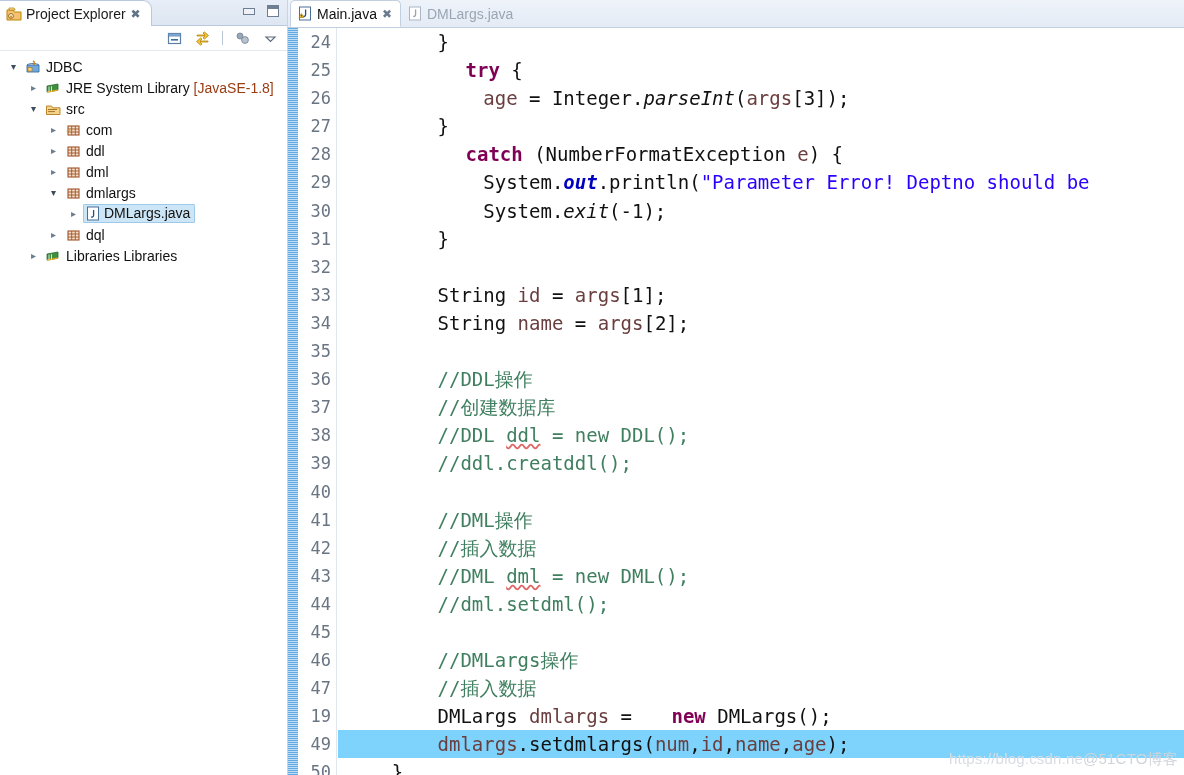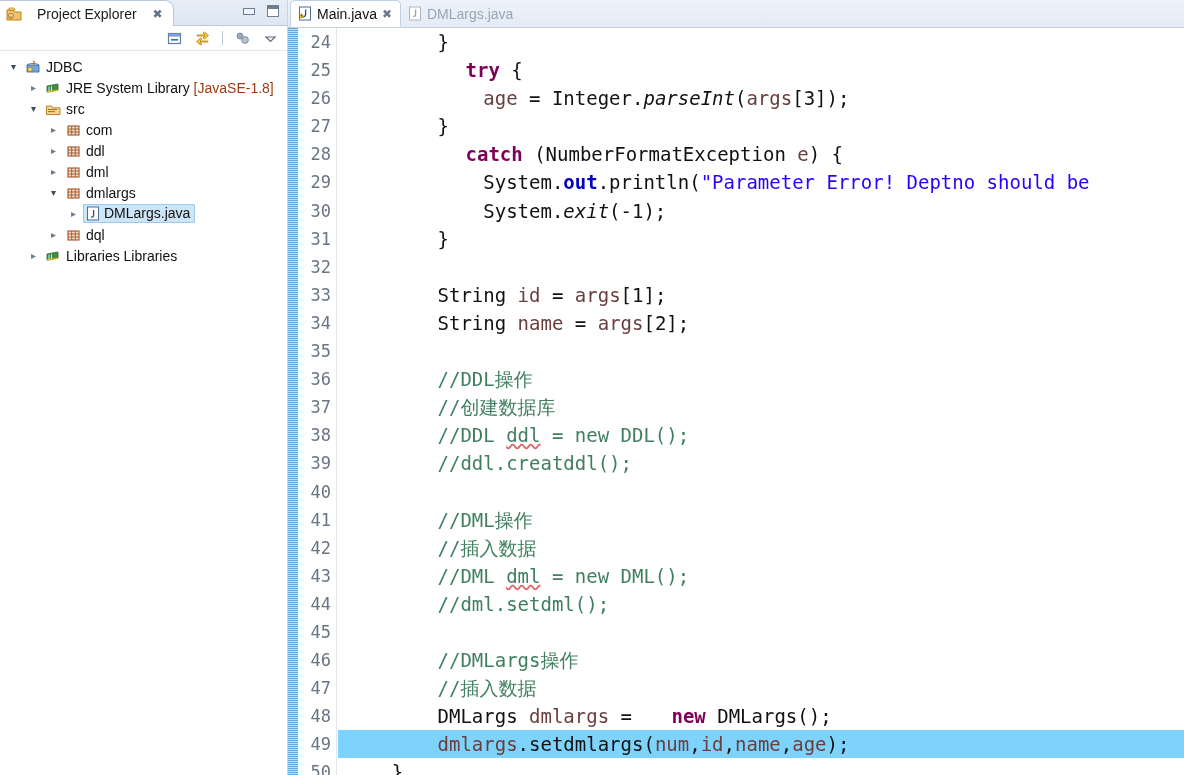--- a/index.html
+++ b/index.html
@@ -30,21 +30,21 @@
     position: relative;
     height: 26px;
     background: linear-gradient(to bottom, #e8eef7 0%, #dde6f2 100%);
     border-bottom: 1px solid #b9c8dc;
   }
   .pe-tab {
     position: absolute;
     left: 0; top: 0;
     height: 26px;
     padding: 0 10px 0 6px;
-    display: flex; align-items: center; gap: 14px;
+    display: flex; align-items: center; gap: 3px;
     background: #ffffff;
     border-top-right-radius: 9px;
     border-right: 1px solid #b9c8dc;
     border-top: 1px solid #b9c8dc;
   }
   .pe-tab-title {
     font-size: 14px;
     color: #1b1b1b;
     white-space: nowrap;
   }
@@ -191,21 +191,21 @@
     padding-left: 8px;
   }
   .cline.cur {
     background: #7dd3fc;
   }
 
   
   .kw   { color: #7f0055; font-weight: bold; margin-left: 28px; }
   .cm   { color: #3f7f5f; }
   .str  { color: #2a00ff; }
-  .fld  { color: #0000c0; font-weight: bold; }
+  .fld  { color: #0000c0; font-weight: bold; font-style: italic; }
   .mth  { color: #111111; font-style: italic; }
   .lv   { color: #6a3e3e; }
   .pl   { color: #111111; }
   .sq   { text-decoration: underline wavy #e06666; text-decoration-skip-ink: none; }
 
   .watermark {
     position: absolute;
     right: 6px; bottom: 6px;
     font-size: 15px;
     color: #d8dce2;
@@ -436,21 +436,24 @@
           <div class="gline">38</div>
           <div class="gline">39</div>
           <div class="gline">40</div>
           <div class="gline">41</div>
           <div class="gline">42</div>
           <div class="gline">43</div>
           <div class="gline">44</div>
           <div class="gline">45</div>
           <div class="gline">46</div>
           <div class="gline">47</div>
-          <div class="gline">48</div>
+          <div class="gline">19</div>
           <div class="gline">49</div>
           <div class="gline">50</div>
         </div>
       <div class="ed-code" id="code"><div class="cline"><span class="pl">        }</span></div><div class="cline"><span class="pl">        </span><span class="kw">try</span><span class="pl"> {</span></div><div class="cline"><span class="pl">            </span><span class="lv">age</span><span class="pl"> = Integer.</span><span class="mth">parseInt</span><span class="pl">(</span><span class="lv">args</span><span class="pl">[3]);</span></div><div class="cline"><span class="pl">        }</span></div><div class="cline"><span class="pl">        </span><span class="kw">catch</span><span class="pl"> (NumberFormatException </span><span class="lv">e</span><span class="pl">) {</span></div><div class="cline"><span class="pl">            System.</span><span class="fld">out</span><span class="pl">.println(</span><span class="str">"Parameter Error! Deptno should be</span></div><div class="cline"><span class="pl">            System.</span><span class="mth">exit</span><span class="pl">(-1);</span></div><div class="cline"><span class="pl">        }</span></div><div class="cline"><span class="pl"></span></div><div class="cline"><span class="pl">        String </span><span class="lv">id</span><span class="pl"> = </span><span class="lv">args</span><span class="pl">[1];</span></div><div class="cline"><span class="pl">        String </span><span class="lv">name</span><span class="pl"> = </span><span class="lv">args</span><span class="pl">[2];</span></div><div class="cline"><span class="pl"></span></div><div class="cline"><span class="cm">        //DDL操作</span></div><div class="cline"><span class="cm">        //创建数据库</span></div><div class="cline"><span class="cm">        //DDL </span><span class="cm sq">ddl</span><span class="cm"> = new DDL();</span></div><div class="cline"><span class="cm">        //ddl.creatddl();</span></div><div class="cline"><span class="pl"></span></div><div class="cline"><span class="cm">        //DML操作</span></div><div class="cline"><span class="cm">        //插入数据</span></div><div class="cline"><span class="cm">        //DML </span><span class="cm sq">dml</span><span class="cm"> = new DML();</span></div><div class="cline"><span class="cm">        //dml.setdml();</span></div><div class="cline"><span class="pl"></span></div><div class="cline"><span class="cm">        //DMLargs操作</span></div><div class="cline"><span class="cm">        //插入数据</span></div><div class="cline"><span class="pl">        DMLargs </span><span class="lv">dmlargs</span><span class="pl"> = </span><span class="kw">new</span><span class="pl"> DMLargs();</span></div><div class="cline cur"><span class="pl">        </span><span class="lv">dmlargs</span><span class="pl">.setdmlargs(</span><span class="lv">num</span><span class="pl">,</span><span class="lv">id</span><span class="pl">,</span><span class="lv">name</span><span class="pl">,</span><span class="lv">age</span><span class="pl">);</span></div><div class="cline"><span class="pl">    }</span></div></div>
 
+      <div class="watermark">
+        <span class="wm1">https://blog.csdn.ne</span><span class="wm2">@51CTO博客</span>
+      </div>
     </div>
   </div>
 </div>
 
 </body></html>

